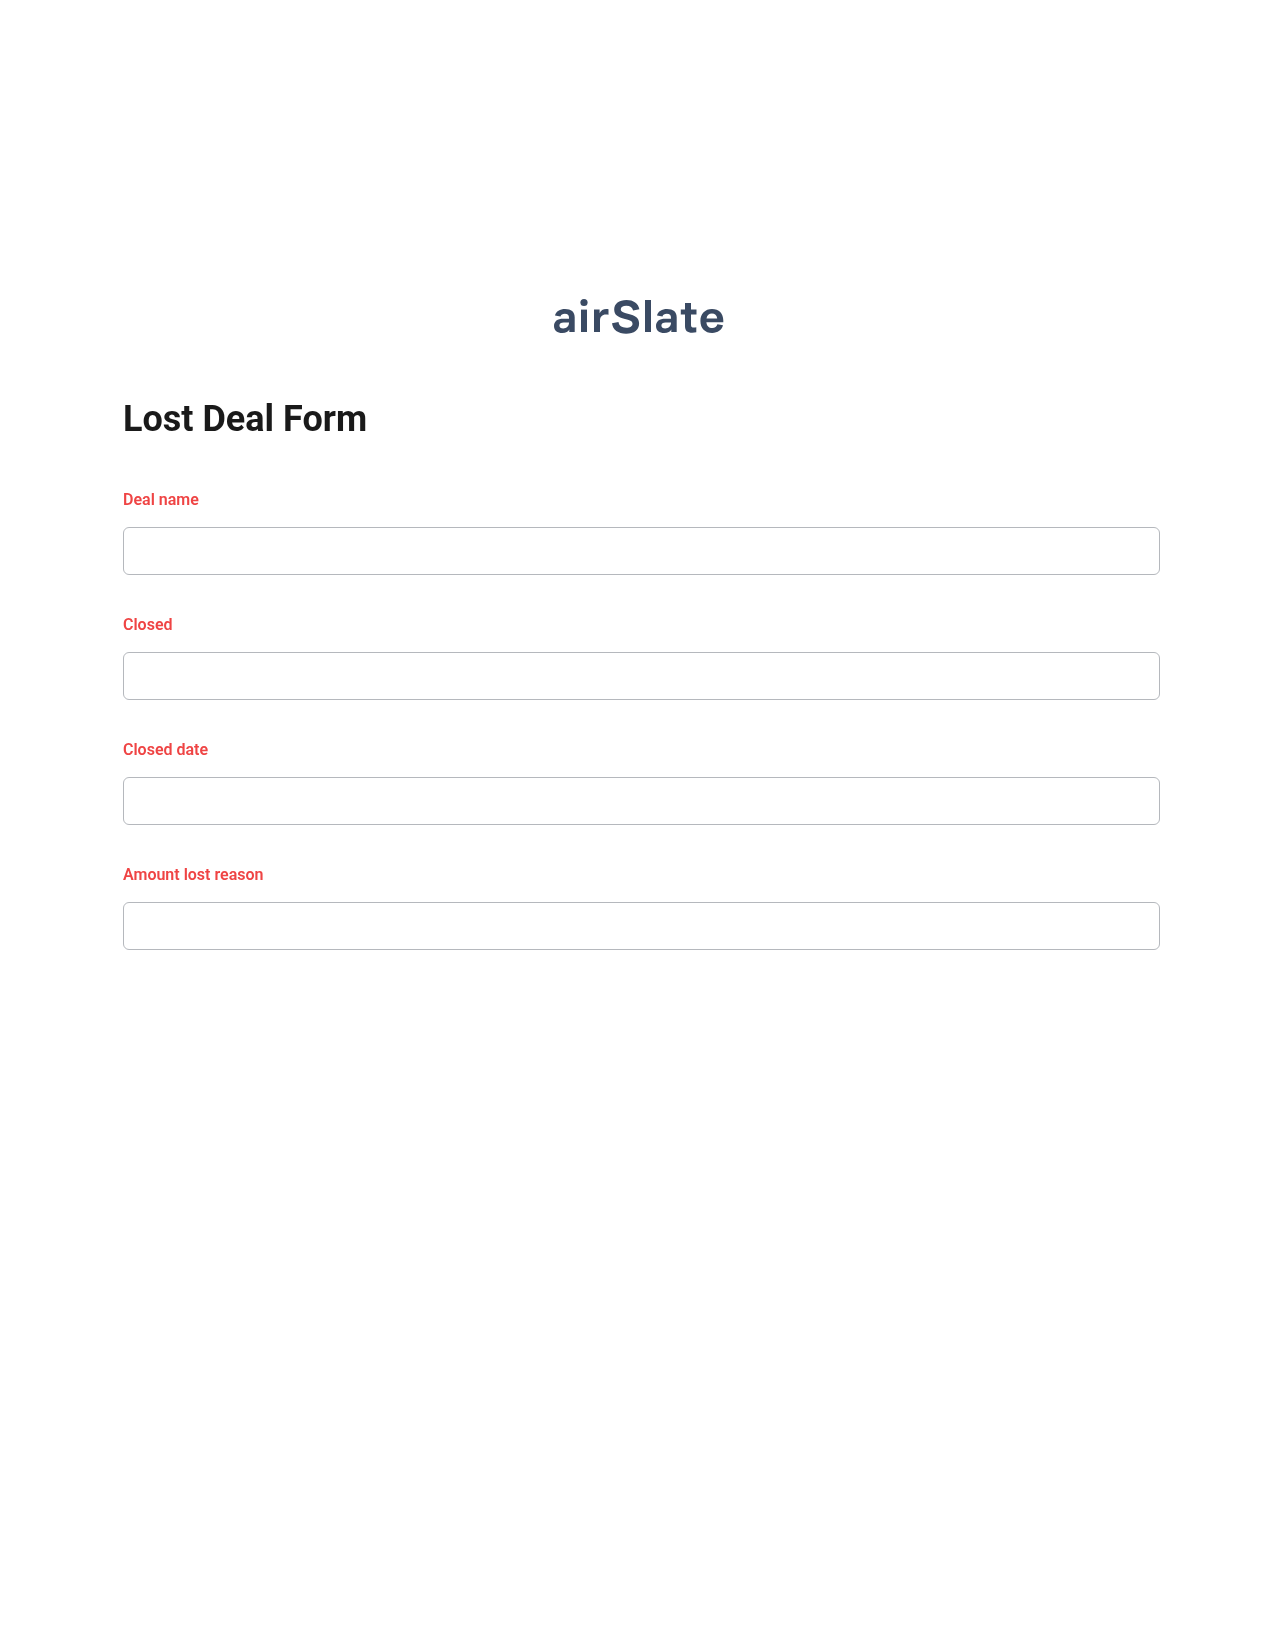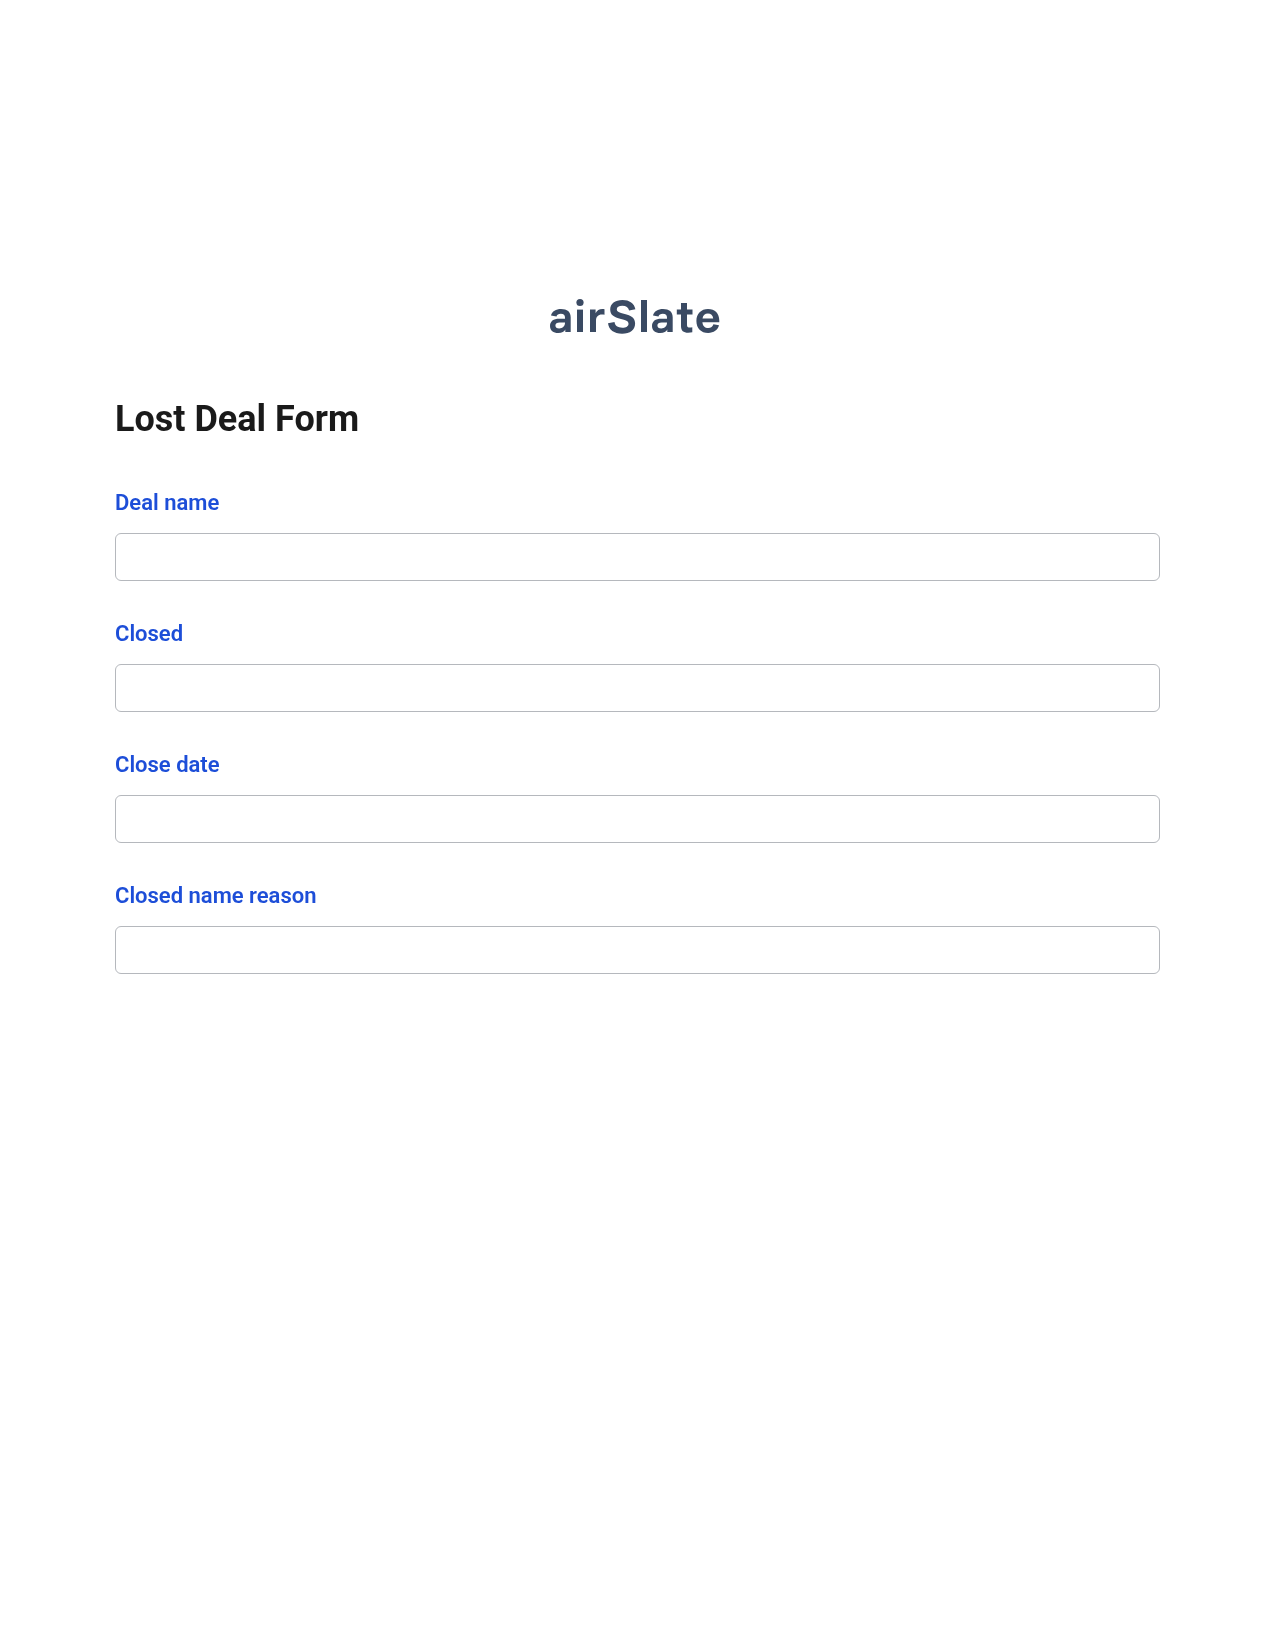--- a/index.html
+++ b/index.html
@@ -9,43 +9,44 @@
     }
     body {
       width: 1275px;
       height: 1650px;
       background: #ffffff;
       font-family: -apple-system, BlinkMacSystemFont, "Segoe UI", Roboto, Helvetica, Arial, sans-serif;
       position: relative;
     }
     .page-container {
       padding: 295px 115px 0 115px;
+      margin-left: 8px;
     }
     .logo-wrap {
       display: flex;
       justify-content: center;
       margin-bottom: 55px;
     }
     .logo {
       display: inline-block;
     }
     .form-title {
       font-size: 36px;
       font-weight: 700;
       color: #1a1a1a;
       margin-bottom: 50px;
     }
     .field-group {
       margin-bottom: 40px;
     }
     .field-label {
       display: block;
-      font-size: 22px;
+      font-size: 16px;
       font-weight: 600;
-      color: #1d4ed8;
+      color: #ef4444;
       margin-bottom: 18px;
     }
     .field-input {
       width: 100%;
       height: 48px;
       border: 1px solid #b5b8bd;
       border-radius: 6px;
       padding: 0 14px;
       font-size: 18px;
       background: #ffffff;
@@ -88,21 +89,21 @@
     <label class="field-label">Deal name</label>
     <input type="text" class="field-input" value="" style="">
   </div>
 
   <div class="field-group">
     <label class="field-label">Closed</label>
     <input type="text" class="field-input" value="" style="">
   </div>
 
   <div class="field-group">
-    <label class="field-label">Close date</label>
+    <label class="field-label">Closed date</label>
     <input type="text" class="field-input" value="" style="">
   </div>
 
   <div class="field-group">
-    <label class="field-label">Closed name reason</label>
+    <label class="field-label">Amount lost reason</label>
     <input type="text" class="field-input" value="" style="">
   </div>
 </div>
 
 </body></html>

